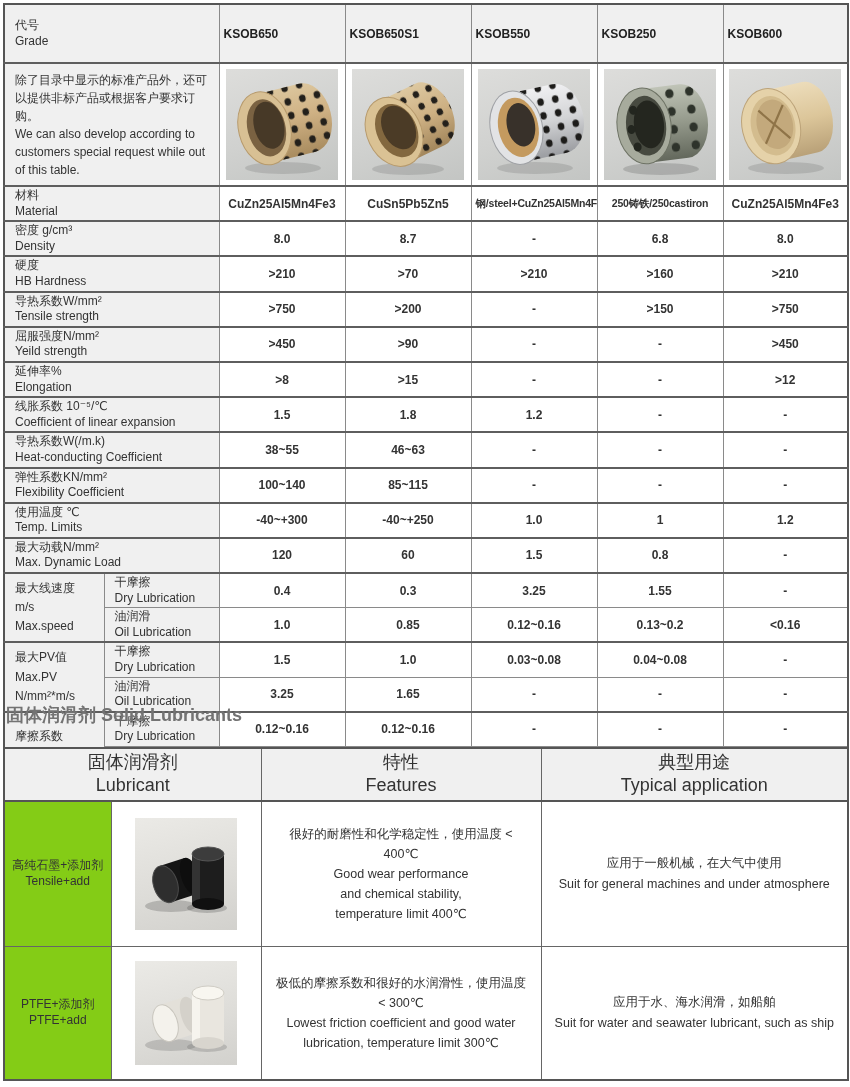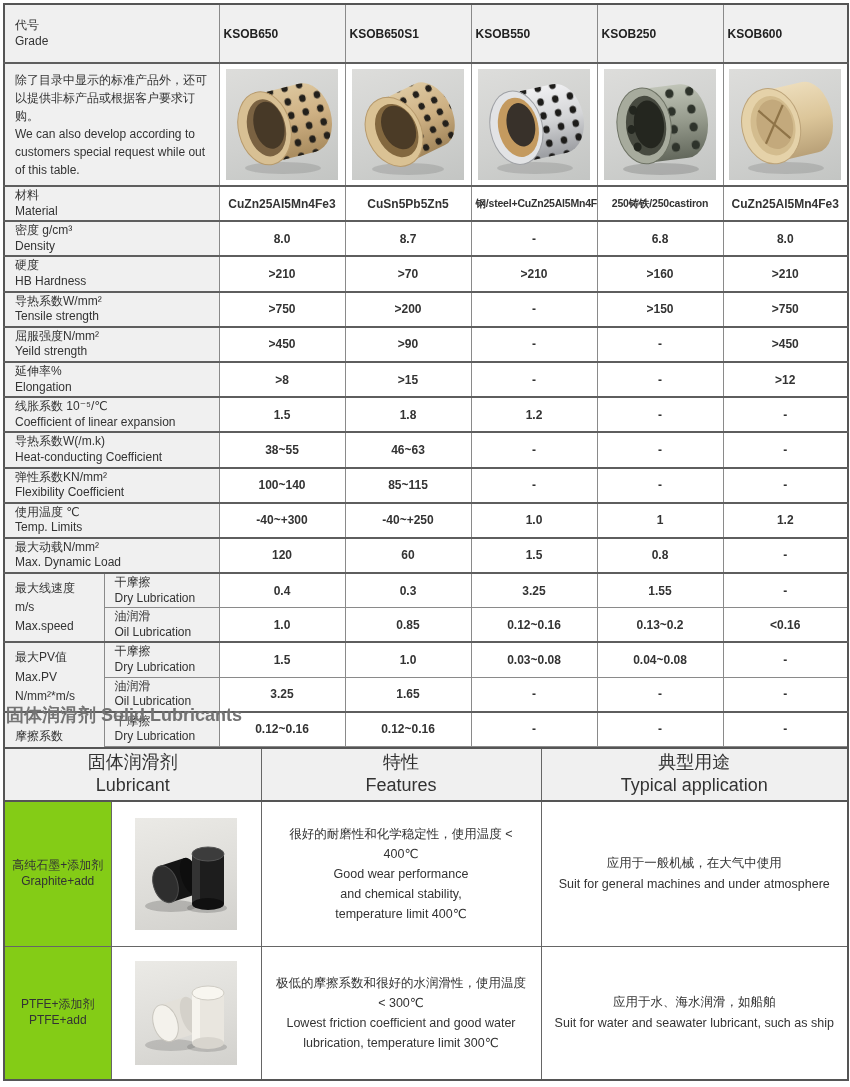--- a/index.html
+++ b/index.html
@@ -414,21 +414,21 @@
             <div class="en">Features</div>
           </td>
   <td class="h2">
             <div class="zh">典型用途</div>
             <div class="en">Typical application</div>
           </td>
 </tr>
 <tr class="t2r1">
   <td class="name2">
             <div class="zh">高纯石墨+添加剂</div>
-            <div class="en">Graphite+add</div>
+            <div class="en">Tensile+add</div>
           </td>
   <td class="pcell2">
             <div class="photo2">
     <svg width="102" height="112" viewBox="0 0 102 112">
       <ellipse cx="36" cy="88" rx="26" ry="6" fill="rgba(40,40,40,.22)"></ellipse>
       <ellipse cx="72" cy="90" rx="20" ry="5" fill="rgba(40,40,40,.22)"></ellipse>
       <g transform="rotate(-18 34 64)">
         <rect x="30" y="46" width="26" height="38" fill="#151515"></rect>
         <ellipse cx="56" cy="65" rx="9" ry="19" fill="#0e0e0e"></ellipse>
         <ellipse cx="30" cy="65" rx="12" ry="19" fill="#2e2e2e"></ellipse>

